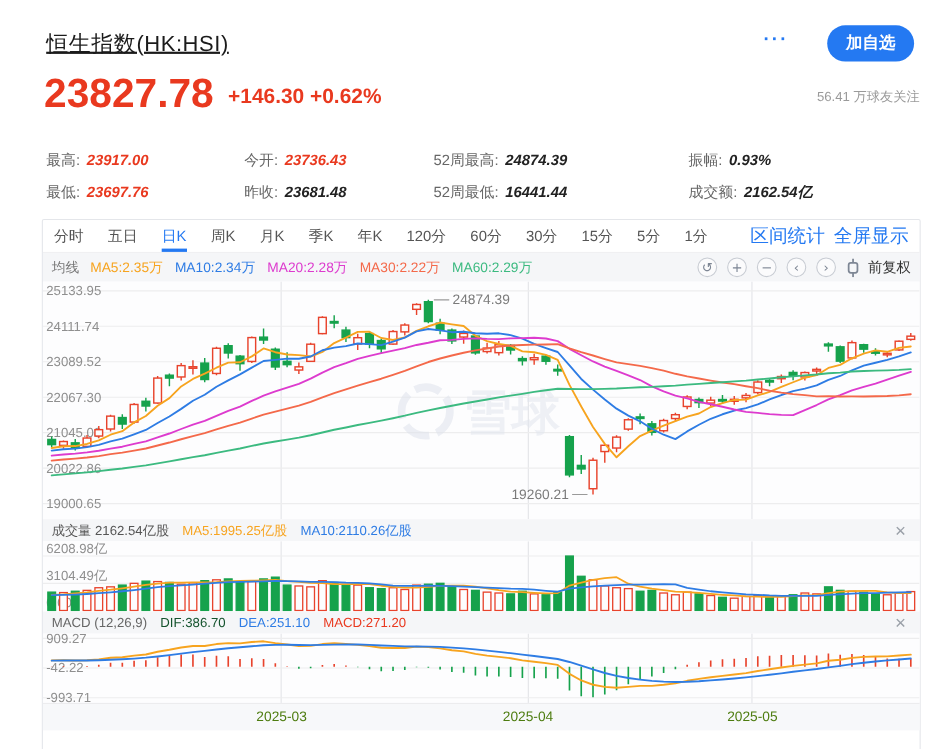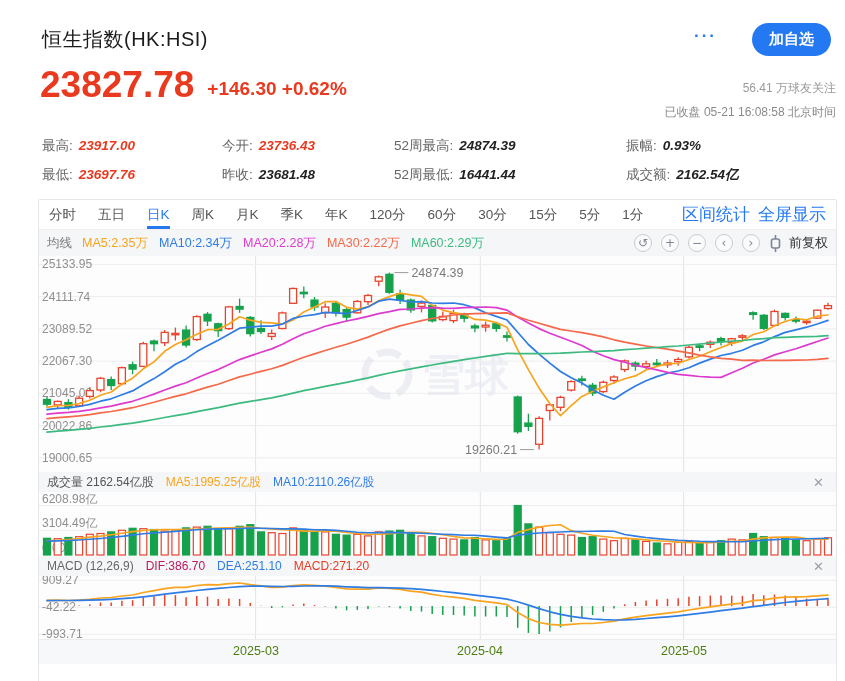--- a/index.html
+++ b/index.html
@@ -1,21 +1,21 @@
 <!DOCTYPE html>
 <html><head>
 <meta charset="utf-8">
 <style>
   * { margin:0; padding:0; box-sizing:border-box; }
   html,body { background:#fff; }
   body { font-family:"Liberation Sans", sans-serif; }
   #page { position:relative; width:845px; height:681px; background:#fff; overflow:hidden; }
 
   
-  .title { position:absolute; left:42px; top:26px; font-size:20px; color:#1b1b1b; letter-spacing:.5px; }
+  .title { position:absolute; left:42px; top:26px; font-size:20px; color:#1b1b1b; letter-spacing:.5px;text-decoration:underline; }
   .more  { position:absolute; left:694px; top:26px; font-size:17px; font-weight:bold; color:#2479f2; letter-spacing:2px; cursor:pointer; }
   .addbtn{ position:absolute; right:14px; top:23px; background:#2479f2; color:#fff; font-size:15px; font-weight:bold;
            padding:7px 17px; border-radius:17px; border:none; cursor:pointer; }
   .pricewrap { position:absolute; left:40px; top:66px; display:flex; align-items:flex-end; }
   .price  { font-size:37px; font-weight:bold; color:#e9391f; line-height:1; }
   .change { font-size:19px; font-weight:bold; color:#e9391f; margin-left:13px; padding-bottom:3px; }
   .meta { position:absolute; right:9px; top:80px; text-align:right; }
   .meta .l1 { font-size:12px; color:#9a9a9a; }
   .meta .l2 { font-size:12px; color:#8a8a8a; margin-top:7px; }
 
@@ -67,21 +67,20 @@
   <div class="pricewrap">
     <span class="price">23827.78</span>
     <span class="change">
       <span>+146.30</span>
       <span>+0.62%</span>
     </span>
   </div>
 
   <div class="meta">
     <div class="l1">56.41 万球友关注</div>
-    <div class="l2">已收盘 05-21 16:08:58 北京时间</div>
   </div>
 
   <div class="stats" id="stats">
       <div class="stat">
             <span class="lb">最高:</span>
             <span class="vl red">23917.00</span>
           </div>
       <div class="stat">
             <span class="lb">今开:</span>
             <span class="vl red">23736.43</span>
@@ -422,21 +421,21 @@
         <rect x="742.7" y="46.3" width="7" height="16.7" fill="#16a24c" stroke="#16a24c" stroke-width="1.2"></rect>
         <rect x="753.4" y="47.9" width="7" height="15.1" fill="#16a24c" stroke="#16a24c" stroke-width="1.2"></rect>
         <rect x="764.1" y="48.7" width="7" height="14.3" fill="#fdfdfe" stroke="#e8432c" stroke-width="1.2"></rect>
         <rect x="774.8" y="47.1" width="7" height="15.9" fill="#fdfdfe" stroke="#e8432c" stroke-width="1.2"></rect>
         <rect x="785.5" y="45.8" width="7" height="17.2" fill="#fdfdfe" stroke="#e8432c" stroke-width="1.2"></rect>
         <polyline points="8.0,48.8 18.7,48.3 29.4,47.5 40.1,46.5 50.8,45.1 61.5,44.1 72.2,42.8 82.9,41.3 93.6,39.6 104.3,38.5 115.0,37.7 125.7,37.6 136.4,37.5 147.1,37.4 157.8,37.1 168.5,36.5 179.2,36.1 189.9,35.9 200.6,35.6 211.3,35.1 222.0,36.2 232.7,36.9 243.4,37.8 254.1,38.1 264.8,39.1 275.5,39.1 286.2,38.9 296.9,39.1 307.6,40.5 318.3,41.5 329.0,42.3 339.7,42.3 350.4,41.6 361.1,40.7 371.8,40.4 382.5,40.4 393.2,41.3 403.8,42.8 414.5,44.5 425.2,45.9 435.9,46.3 446.6,46.9 457.3,47.4 468.0,47.2 478.7,40.3 489.4,37.6 500.1,35.1 510.8,33.5 521.5,32.7 532.2,38.6 542.9,41.3 553.6,43.2 564.3,44.5 575.0,45.8 585.7,46.4 596.4,46.9 607.1,47.9 617.8,48.7 628.5,49.3 639.2,50.1 649.9,50.4 660.6,50.7 671.3,50.6 682.0,49.9 692.7,49.3 703.4,49.0 714.1,47.1 724.8,45.9 735.5,45.3 746.2,45.1 756.9,45.1 767.6,46.6 778.3,47.1 789.0,47.1" fill="none" stroke="#f7a41f" stroke-width="1.6" stroke-linejoin="round" stroke-linecap="round"></polyline>
         <polyline points="8.0,49.1 18.7,48.9 29.4,48.5 40.1,48.0 50.8,47.3 61.5,46.5 72.2,45.5 82.9,44.4 93.6,43.1 104.3,41.8 115.0,40.9 125.7,40.2 136.4,39.4 147.1,38.5 157.8,37.8 168.5,37.1 179.2,36.9 189.9,36.7 200.6,36.5 211.3,36.1 222.0,36.3 232.7,36.5 243.4,36.9 254.1,36.9 264.8,37.1 275.5,37.7 286.2,37.9 296.9,38.4 307.6,39.3 318.3,40.3 329.0,40.7 339.7,40.6 350.4,40.4 361.1,40.6 371.8,40.9 382.5,41.3 393.2,41.8 403.8,42.2 414.5,42.6 425.2,43.2 435.9,43.3 446.6,44.1 457.3,45.1 468.0,45.9 478.7,43.1 489.4,41.9 500.1,41.0 510.8,40.4 521.5,40.0 532.2,39.5 542.9,39.5 553.6,39.2 564.3,39.0 575.0,39.2 585.7,42.5 596.4,44.1 607.1,45.5 617.8,46.6 628.5,47.5 639.2,48.3 649.9,48.7 660.6,49.3 671.3,49.6 682.0,49.6 692.7,49.7 703.4,49.7 714.1,48.9 724.8,48.3 735.5,47.6 746.2,47.2 756.9,47.1 767.6,46.8 778.3,46.5 789.0,46.2" fill="none" stroke="#2e7ce4" stroke-width="1.6" stroke-linejoin="round" stroke-linecap="round"></polyline>
       </svg>
     <div class="pstrip" id="macdhead">
         <span class="it" style="color:#666">MACD (12,26,9)</span>
-        <span class="it" style="color:#be185d">DIF:386.70</span>
+        <span class="it" style="color:#14532d">DIF:386.70</span>
         <span class="it" style="color:#2e7ce4">DEA:251.10</span>
         <span class="it" style="color:#e9391f">MACD:271.20</span>
         <span class="pclose">✕</span>
       </div>
     <svg id="macdplot" class="plot" width="797" height="63">
         <line x1="216.6" y1="0" x2="216.6" y2="63" stroke="#e3e4e8" stroke-width="1"></line>
         <line x1="441.3" y1="0" x2="441.3" y2="63" stroke="#e3e4e8" stroke-width="1"></line>
         <line x1="644.6" y1="0" x2="644.6" y2="63" stroke="#e3e4e8" stroke-width="1"></line>
         <line x1="0" y1="4.3" x2="797" y2="4.3" stroke="#ededee" stroke-width="1"></line>
         <text x="3" y="8.3" font-size="12" fill="#8f8f8f">909.27</text>

